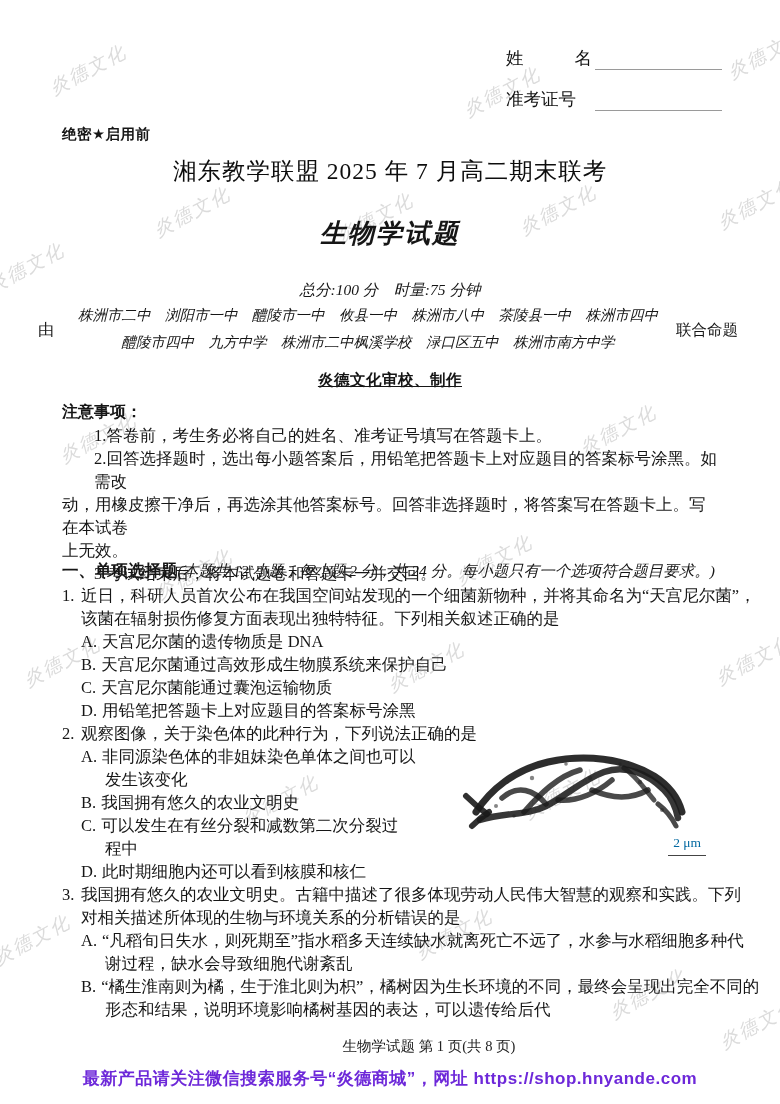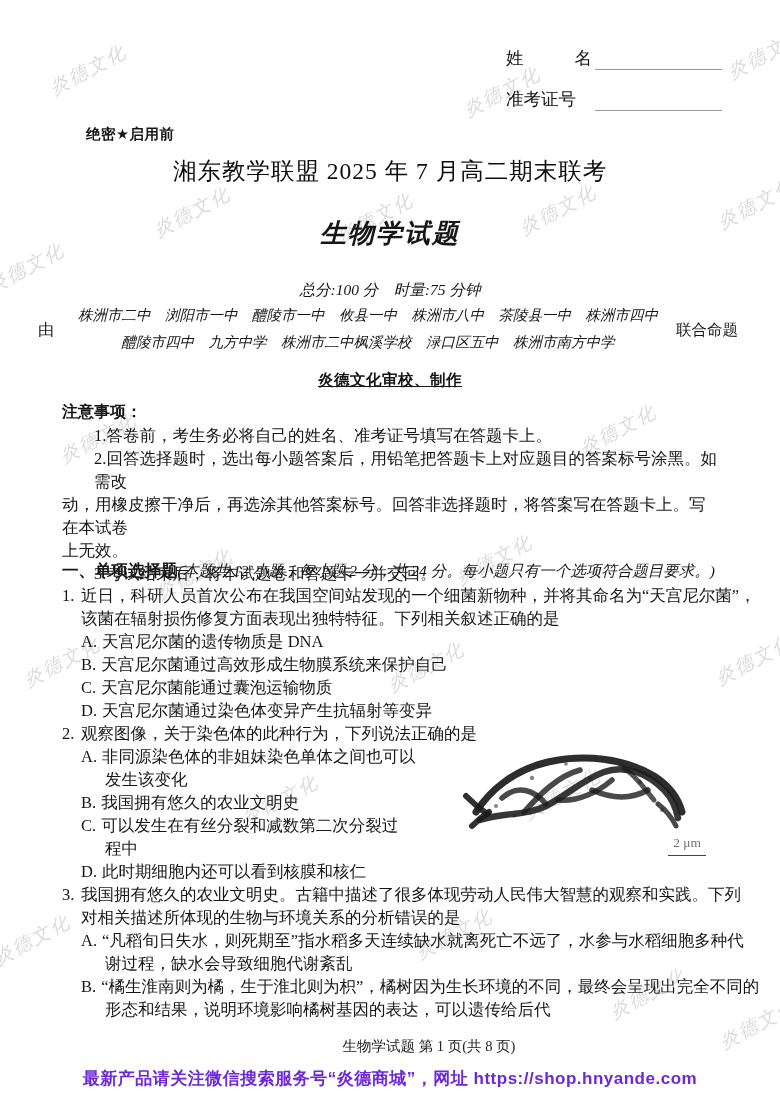--- a/index.html
+++ b/index.html
@@ -17,21 +17,21 @@
   }
   
   .student-fields{position:absolute; top:46px; left:506px; width:216px;}
   .field-row{display:flex; align-items:flex-end; margin-bottom:17px; line-height:24px;}
   .field-label{font-size:17.5px; color:#111;}
   .spread{display:inline-flex; justify-content:space-between; width:86px;}
   .label-fixed{display:inline-block; width:86px;}
   .blank-line{display:inline-block; height:20px; border-bottom:1.4px solid #9a9a9a; flex:1; margin-left:3px;}
   .hei{font-family:"Liberation Sans","DejaVu Sans",sans-serif; font-weight:700;}
   .kai{font-style:italic;}
-  .secrecy{position:absolute; top:123px; left:62px; font-size:14.5px; letter-spacing:.5px;margin-left:24px;}
+  .secrecy{position:absolute; top:123px; left:62px; font-size:14.5px; letter-spacing:.5px;}
   .exam-title{position:absolute; top:160px; left:0; width:100%; text-align:center; font-size:23.5px; letter-spacing:1px; color:#0d0d0d;}
   .subject-title{position:absolute; top:222px; left:0; width:100%; text-align:center; font-size:26px; letter-spacing:2px;font-style:italic;}
   .score-line{position:absolute; top:278px; left:0; width:100%; text-align:center; font-size:15.5px;}
   
   .joint{position:absolute; top:302px; left:38px; width:704px; display:flex; align-items:center; font-size:15px;}
   .joint-prefix{width:22px; font-size:16px;}
   .schools{flex:1; text-align:center; line-height:27px; font-size:14.5px;}
   .joint-suffix{width:66px; font-size:15.5px;}
   .produced{position:absolute; top:368px; left:0; width:100%; text-align:center; font-size:15.5px; letter-spacing:.5px;text-decoration:underline;}
   
@@ -48,21 +48,21 @@
   .q-line{white-space:nowrap;}
   .q-num{display:inline-block; width:19px;}
   .q-cont{padding-left:19px;}
   .opt{padding-left:19px; white-space:nowrap;}
   .opt-label{margin-right:5px;}
   .opt-cont{padding-left:43px;}
   
   .figure{position:absolute; left:400px; top:150px; width:250px;}
   .figure svg{display:block;}
   .scale-row{text-align:right; padding-right:6px; margin-top:-4px;}
-  .scale-label{display:inline-block; font-size:13.5px; border-bottom:1.4px solid #444; padding:0 5px 1px; color:#737373;}
+  .scale-label{display:inline-block; font-size:13.5px; border-bottom:1.4px solid #444; padding:0 5px 1px; color:#0369a1;}
   
   .page-footer{position:absolute; top:1035px; left:0; width:100%; text-align:center; font-size:14.5px; color:#222;margin-left:39px;}
   .banner{position:absolute; top:1067px; left:0; width:100%; text-align:center; font-size:17px; letter-spacing:.5px; color:#6d28d9;}
 </style>
 </head>
 <body>
 
 <div class="page">
 
   <div>
@@ -134,21 +134,21 @@
   </div>
 
   <div class="questions">
 
     <div>
       <div class="q-line"><span class="q-num">1.</span><span>近日，科研人员首次公布在我国空间站发现的一个细菌新物种，并将其命名为“天宫尼尔菌”，</span></div>
       <div class="q-cont">该菌在辐射损伤修复方面表现出独特特征。下列相关叙述正确的是</div>
       <div class="opt"><span class="opt-label">A.</span><span>天宫尼尔菌的遗传物质是 DNA</span></div>
       <div class="opt"><span class="opt-label">B.</span><span>天宫尼尔菌通过高效形成生物膜系统来保护自己</span></div>
       <div class="opt"><span class="opt-label">C.</span><span>天宫尼尔菌能通过囊泡运输物质</span></div>
-      <div class="opt"><span class="opt-label">D.</span><span>天宫尼尔菌通过染色体变异产生抗辐射等变异</span></div>
+      <div class="opt"><span class="opt-label">D.</span><span>用铅笔把答题卡上对应题目的答案标号涂黑</span></div>
     </div>
 
     <div>
       <div class="q-line"><span class="q-num">2.</span><span>观察图像，关于染色体的此种行为，下列说法正确的是</span></div>
       <div class="opt"><span class="opt-label">A.</span><span>非同源染色体的非姐妹染色单体之间也可以</span></div>
       <div class="opt-cont">发生该变化</div>
       <div class="opt"><span class="opt-label">B.</span><span>我国拥有悠久的农业文明史</span></div>
       <div class="opt"><span class="opt-label">C.</span><span>可以发生在有丝分裂和减数第二次分裂过</span></div>
       <div class="opt-cont">程中</div>
       <div class="opt"><span class="opt-label">D.</span><span>此时期细胞内还可以看到核膜和核仁</span></div>

